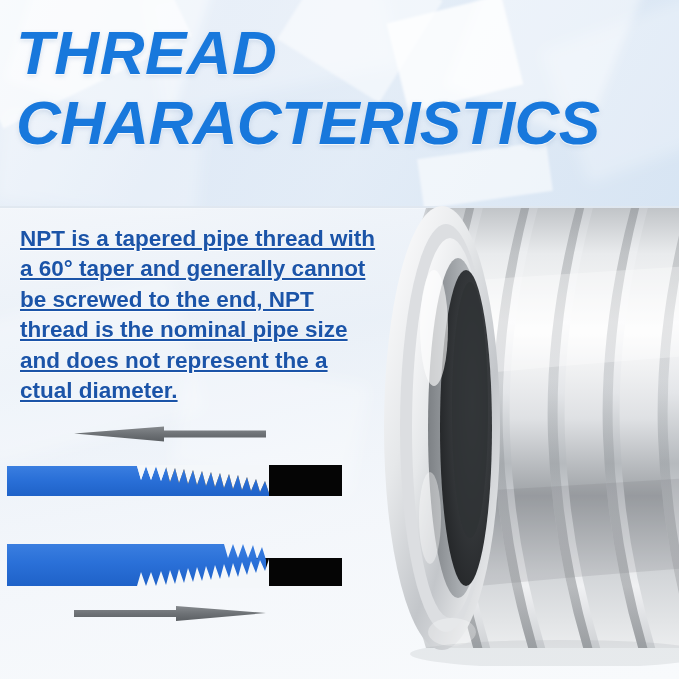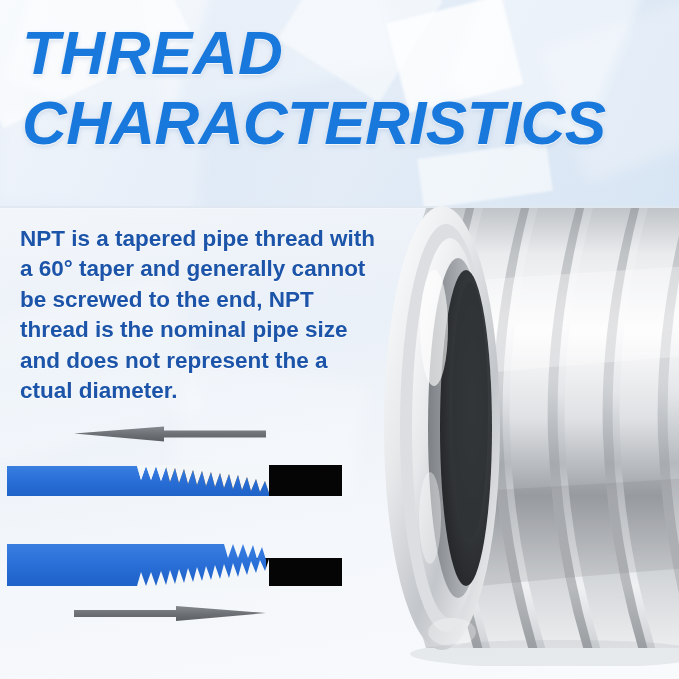--- a/index.html
+++ b/index.html
@@ -65,21 +65,21 @@
     background: linear-gradient(170deg,
       rgba(244,247,251,0.9) 0%,
       rgba(235,241,248,0.75) 30%,
       rgba(244,247,251,0.85) 62%,
       rgba(248,250,252,1) 100%);
   }
 
   
   .title-block {
     position: absolute;
-    left: 22px;
+    left: 16px;
     top: 24px;
     width: 650px;
     z-index: 6;
   }
   .title-line {
     font-family: "Liberation Sans", sans-serif;
     font-weight: bold;
     font-style: italic;
     color: #1878dc;
     letter-spacing: 0.5px;
@@ -97,20 +97,21 @@
     left: 20px;
     top: 224px;
     width: 356px;
     z-index: 6;
     font-family: "Liberation Sans", sans-serif;
     font-weight: bold;
     font-size: 22.5px;
     line-height: 1.355;
     color: #1b54a8;
     text-shadow: 0 1px 0 rgba(255,255,255,0.75);
+    text-decoration: underline;
   }
 
   
   .diagram {
     position: absolute;
     left: 0px;
     top: 408px;
     width: 360px;
     height: 232px;
     z-index: 5;

